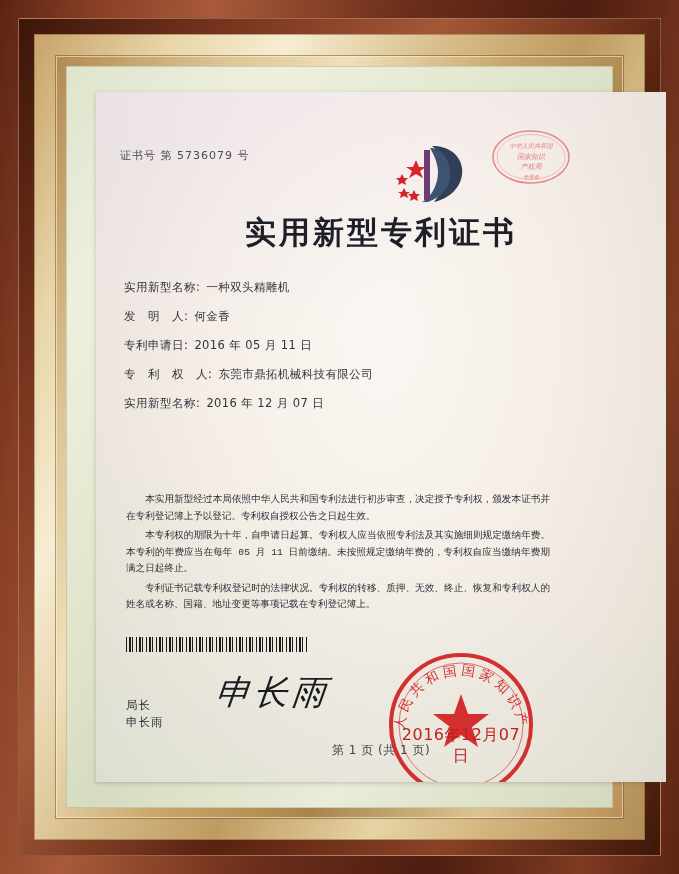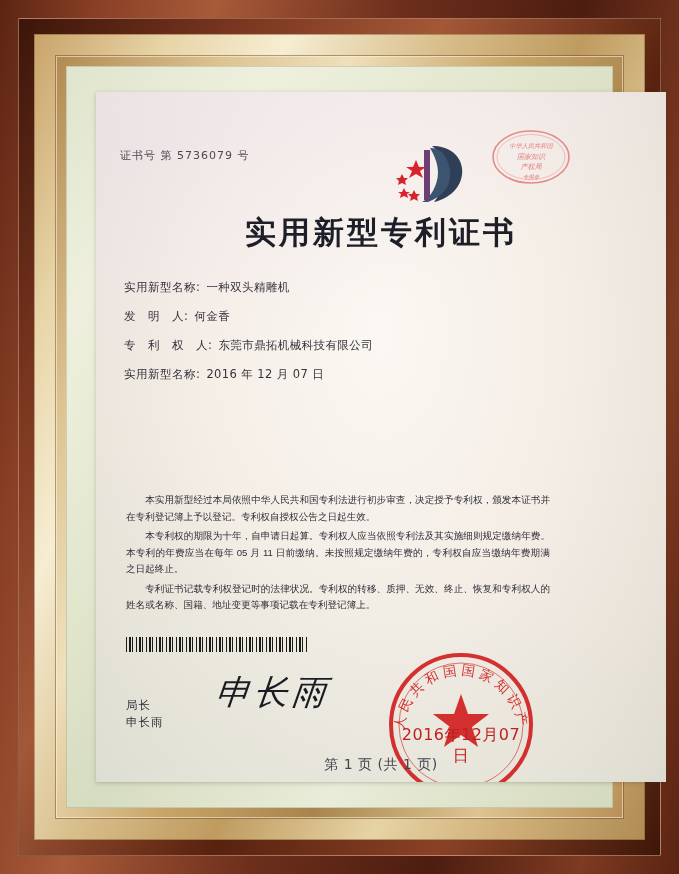--- a/index.html
+++ b/index.html
@@ -188,21 +188,21 @@
   
   .body {
     position: absolute;
     left: 30px;
     top: 400px;
     width: 424px;
     font-size: 9.6px;
     line-height: 1.72;
     color: #2f2f38;
     text-align: justify;
-    font-family: Liberation Sans, sans-serif;
+    font-family: Liberation Mono, monospace;
   }
   .body p {
     margin: 0 0 3px 0;
     text-indent: 2em;
   }
 
   
   .barcode {
     position: absolute;
     left: 30px;
@@ -260,23 +260,23 @@
     font-size: 16px;
     color: #c02020;
     font-family: "DejaVu Sans", "Liberation Sans", sans-serif;
     letter-spacing: 0.5px;
   }
 
   
   .page-footer {
     position: absolute;
     left: 0; right: 0;
-    top: 664px;
+    top: 650px;
     text-align: center;
-    font-size: 14px;
+    font-size: 12px;
     color: #44444e;
     font-family: "DejaVu Sans", "Liberation Sans", sans-serif;
     letter-spacing: 0.5px;
   }
 </style>
 </head>
 <body>
 
 <div class="frame-outer">
   <div class="frame-bevel1"></div>
@@ -315,20 +315,24 @@
     <div class="title">实用新型专利证书</div>
 
     <div class="fields">
       <div class="field">
         <span class="k">实用新型名称:</span>
         <span class="v">一种双头精雕机</span>
       </div>
       <div class="field">
         <span class="k">发　明　人:</span>
         <span class="v">何金香</span>
+      </div>
+      <div class="field">
+        <span class="k">专利申请日:</span>
+        <span class="v">2016 年 05 月 11 日</span>
       </div>
       <div class="field">
         <span class="k">专　利　权　人:</span>
         <span class="v">东莞市鼎拓机械科技有限公司</span>
       </div>
       <div class="field">
         <span class="k">实用新型名称:</span>
         <span class="v">2016 年 12 月 07 日</span>
       </div>
     </div>

